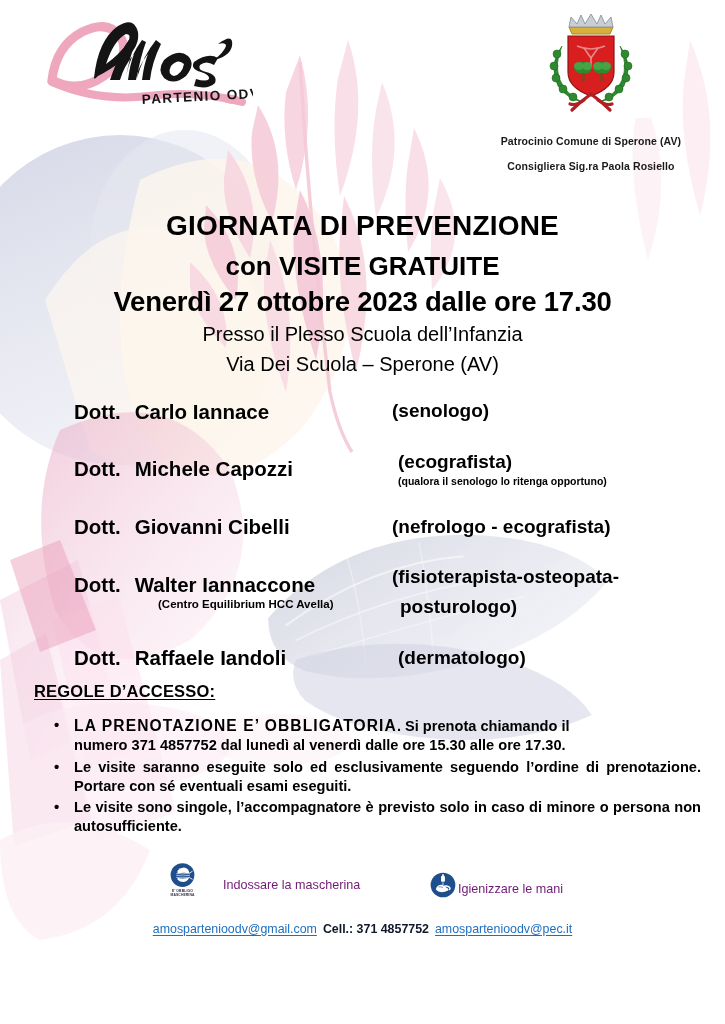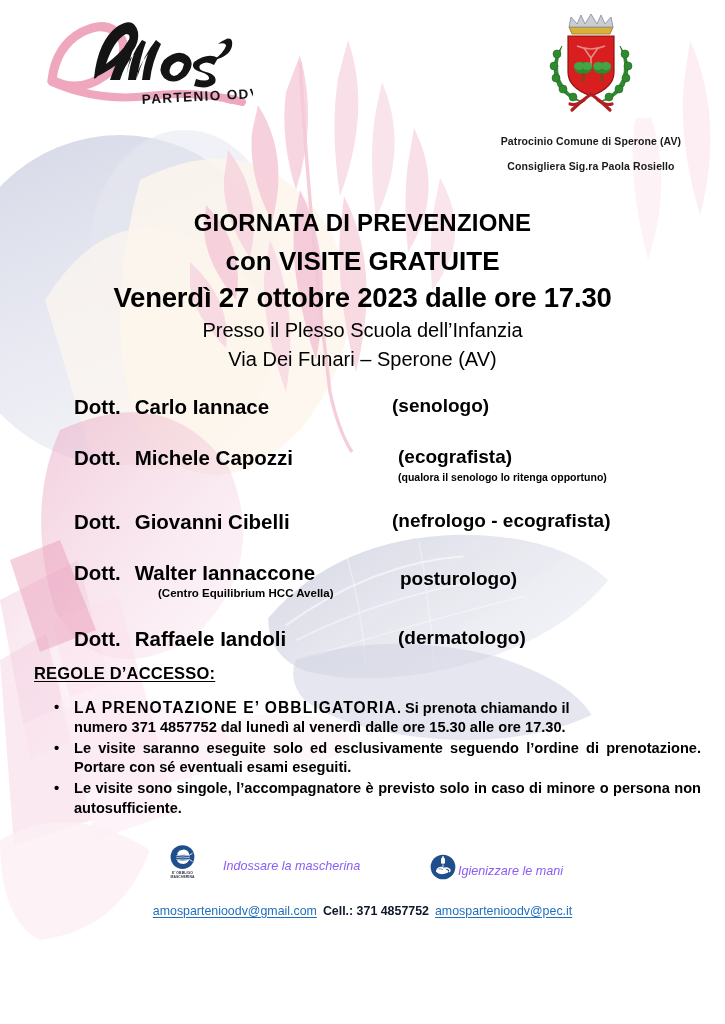--- a/index.html
+++ b/index.html
@@ -77,21 +77,21 @@
   .crest-caption .line2 { margin-top: 11px; }
 
   
   .title-block {
     position: relative;
     z-index: 3;
     text-align: center;
     margin-top: 14px;
   }
   .title-1 {
-    font-size: 24px;
+    font-size: 28px;
     font-weight: bold;
     letter-spacing: .2px;
     line-height: 1.2;
   }
   .title-2 {
     font-size: 26px;
     font-weight: bold;
     line-height: 1.22;
     margin-top: 8px;
   }
@@ -112,21 +112,21 @@
 
   
   .doctors {
     position: relative;
     z-index: 3;
     margin-top: 22px;
     padding: 0 28px 0 74px;
   }
   .doc-row {
     display: flex;
-    align-items: flex-start;
+    align-items: center;
     margin-bottom: 27px;
   }
   .doc-row.tight { margin-bottom: 12px; }
 
   .doc-left {
     width: 318px;
     flex: 0 0 318px;
   }
   .doc-title {
     font-size: 20.5px;
@@ -233,23 +233,22 @@
     color: #2f2f44;
     line-height: 1.25;
     text-align: center;
     margin-top: 1px;
     letter-spacing: .1px;
   }
 
   .safety-label {
     font-size: 12.6px;
     font-weight: normal;
-    color: #8b5cf6;
+    color: #701a75;
     white-space: nowrap;
-    font-style: italic;
   }
   .safety-item.mask .safety-label { margin-left: 28px; margin-top: 10px; }
   .safety-item.hands .safety-label { margin-left: 2px; margin-top: 8px; }
 
   
   .footer {
     position: relative;
     z-index: 3;
     text-align: center;
     margin-top: 8px;
@@ -436,21 +435,21 @@
   </div>
 
   <div class="title-block">
     <div class="title-1">GIORNATA DI PREVENZIONE</div>
     <div class="title-2">con VISITE GRATUITE</div>
     <div class="title-3">Venerdì 27 ottobre 2023 dalle ore 17.30</div>
     <div class="title-sub">
       <span>Presso il Plesso Scuola dell’Infanzia</span>
     </div>
     <div class="title-sub">
-      <span>Via Dei Funari – Sperone (AV)</span>
+      <span>Via Dei Scuola – Sperone (AV)</span>
     </div>
   </div>
 
   <div class="doctors">
 
     <div class="doc-row">
       <div class="doc-left">
         <div class="doc-title">
           <span class="pre">Dott.</span><span>Carlo Iannace</span>
         </div>
@@ -484,20 +483,21 @@
     </div>
 
     <div class="doc-row">
       <div class="doc-left">
         <div class="doc-title">
           <span class="pre">Dott.</span><span>Walter Iannaccone</span>
         </div>
         <div class="doc-note">(Centro Equilibrium HCC Avella)</div>
       </div>
       <div class="doc-right">
+        <div class="doc-spec">(fisioterapista-osteopata-</div>
         <div class="doc-spec-l2">posturologo)</div>
       </div>
     </div>
 
     <div class="doc-row tight">
       <div class="doc-left">
         <div class="doc-title">
           <span class="pre">Dott.</span><span>Raffaele Iandoli</span>
         </div>
       </div>

